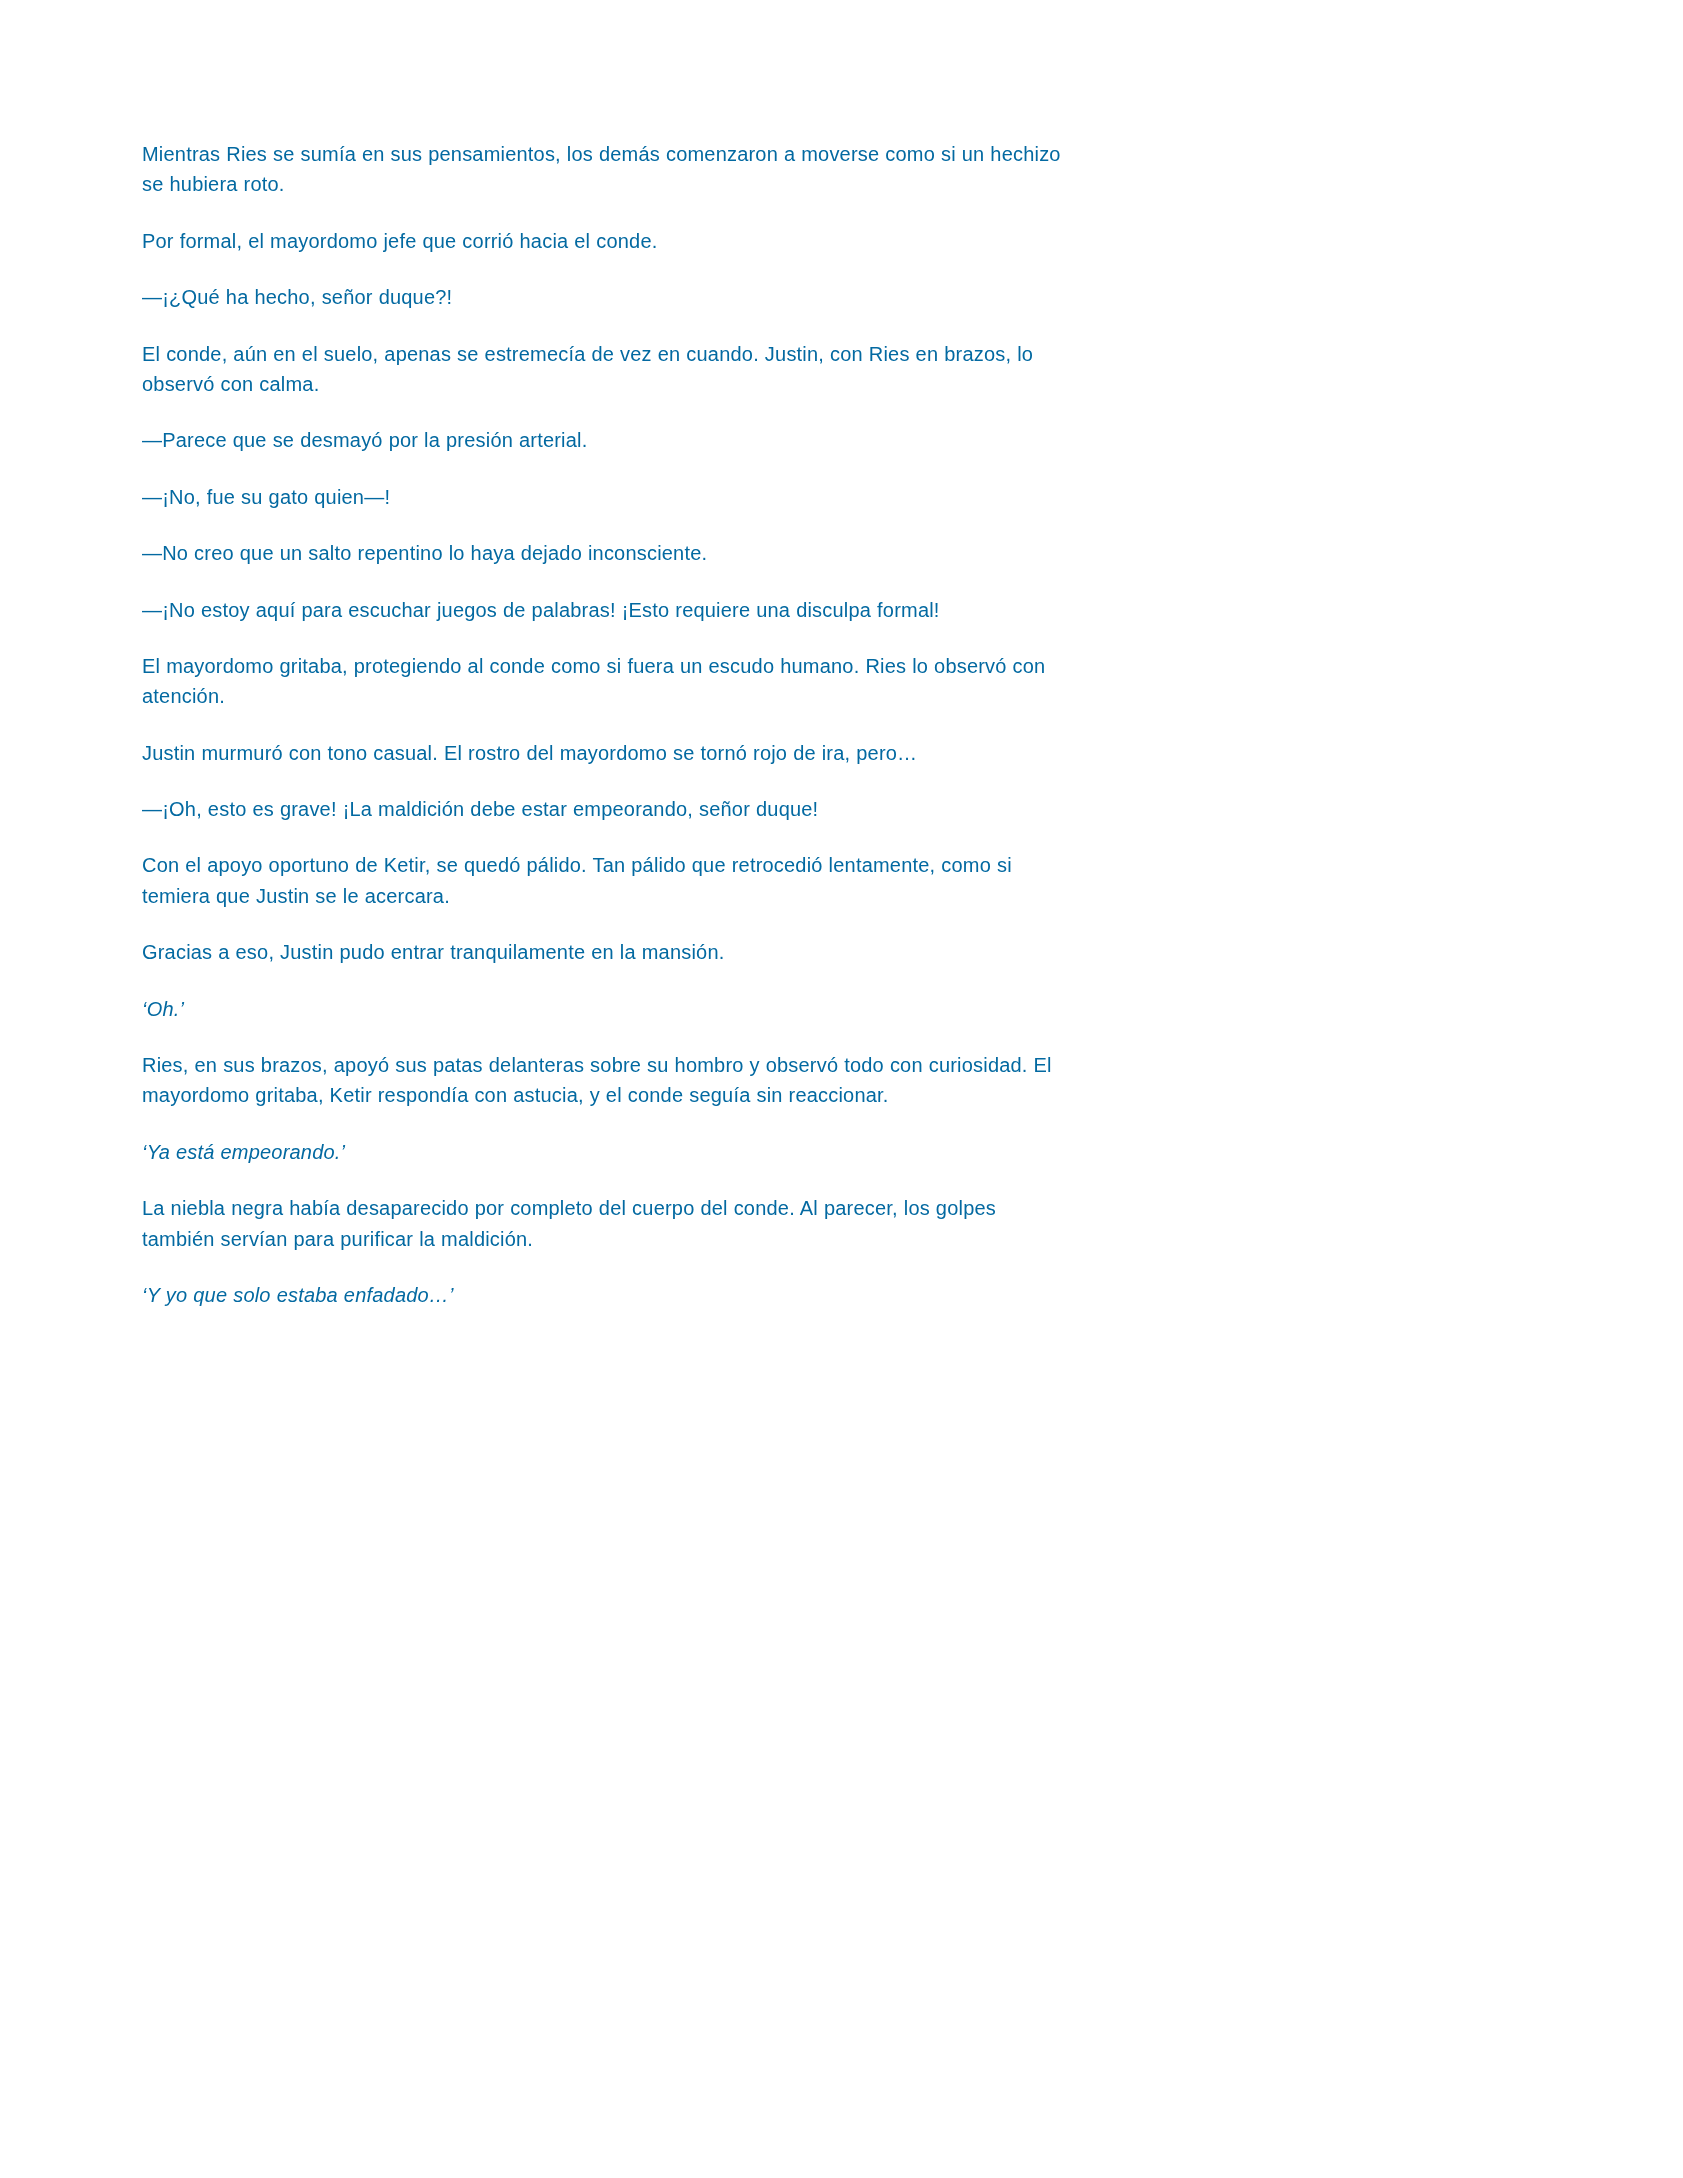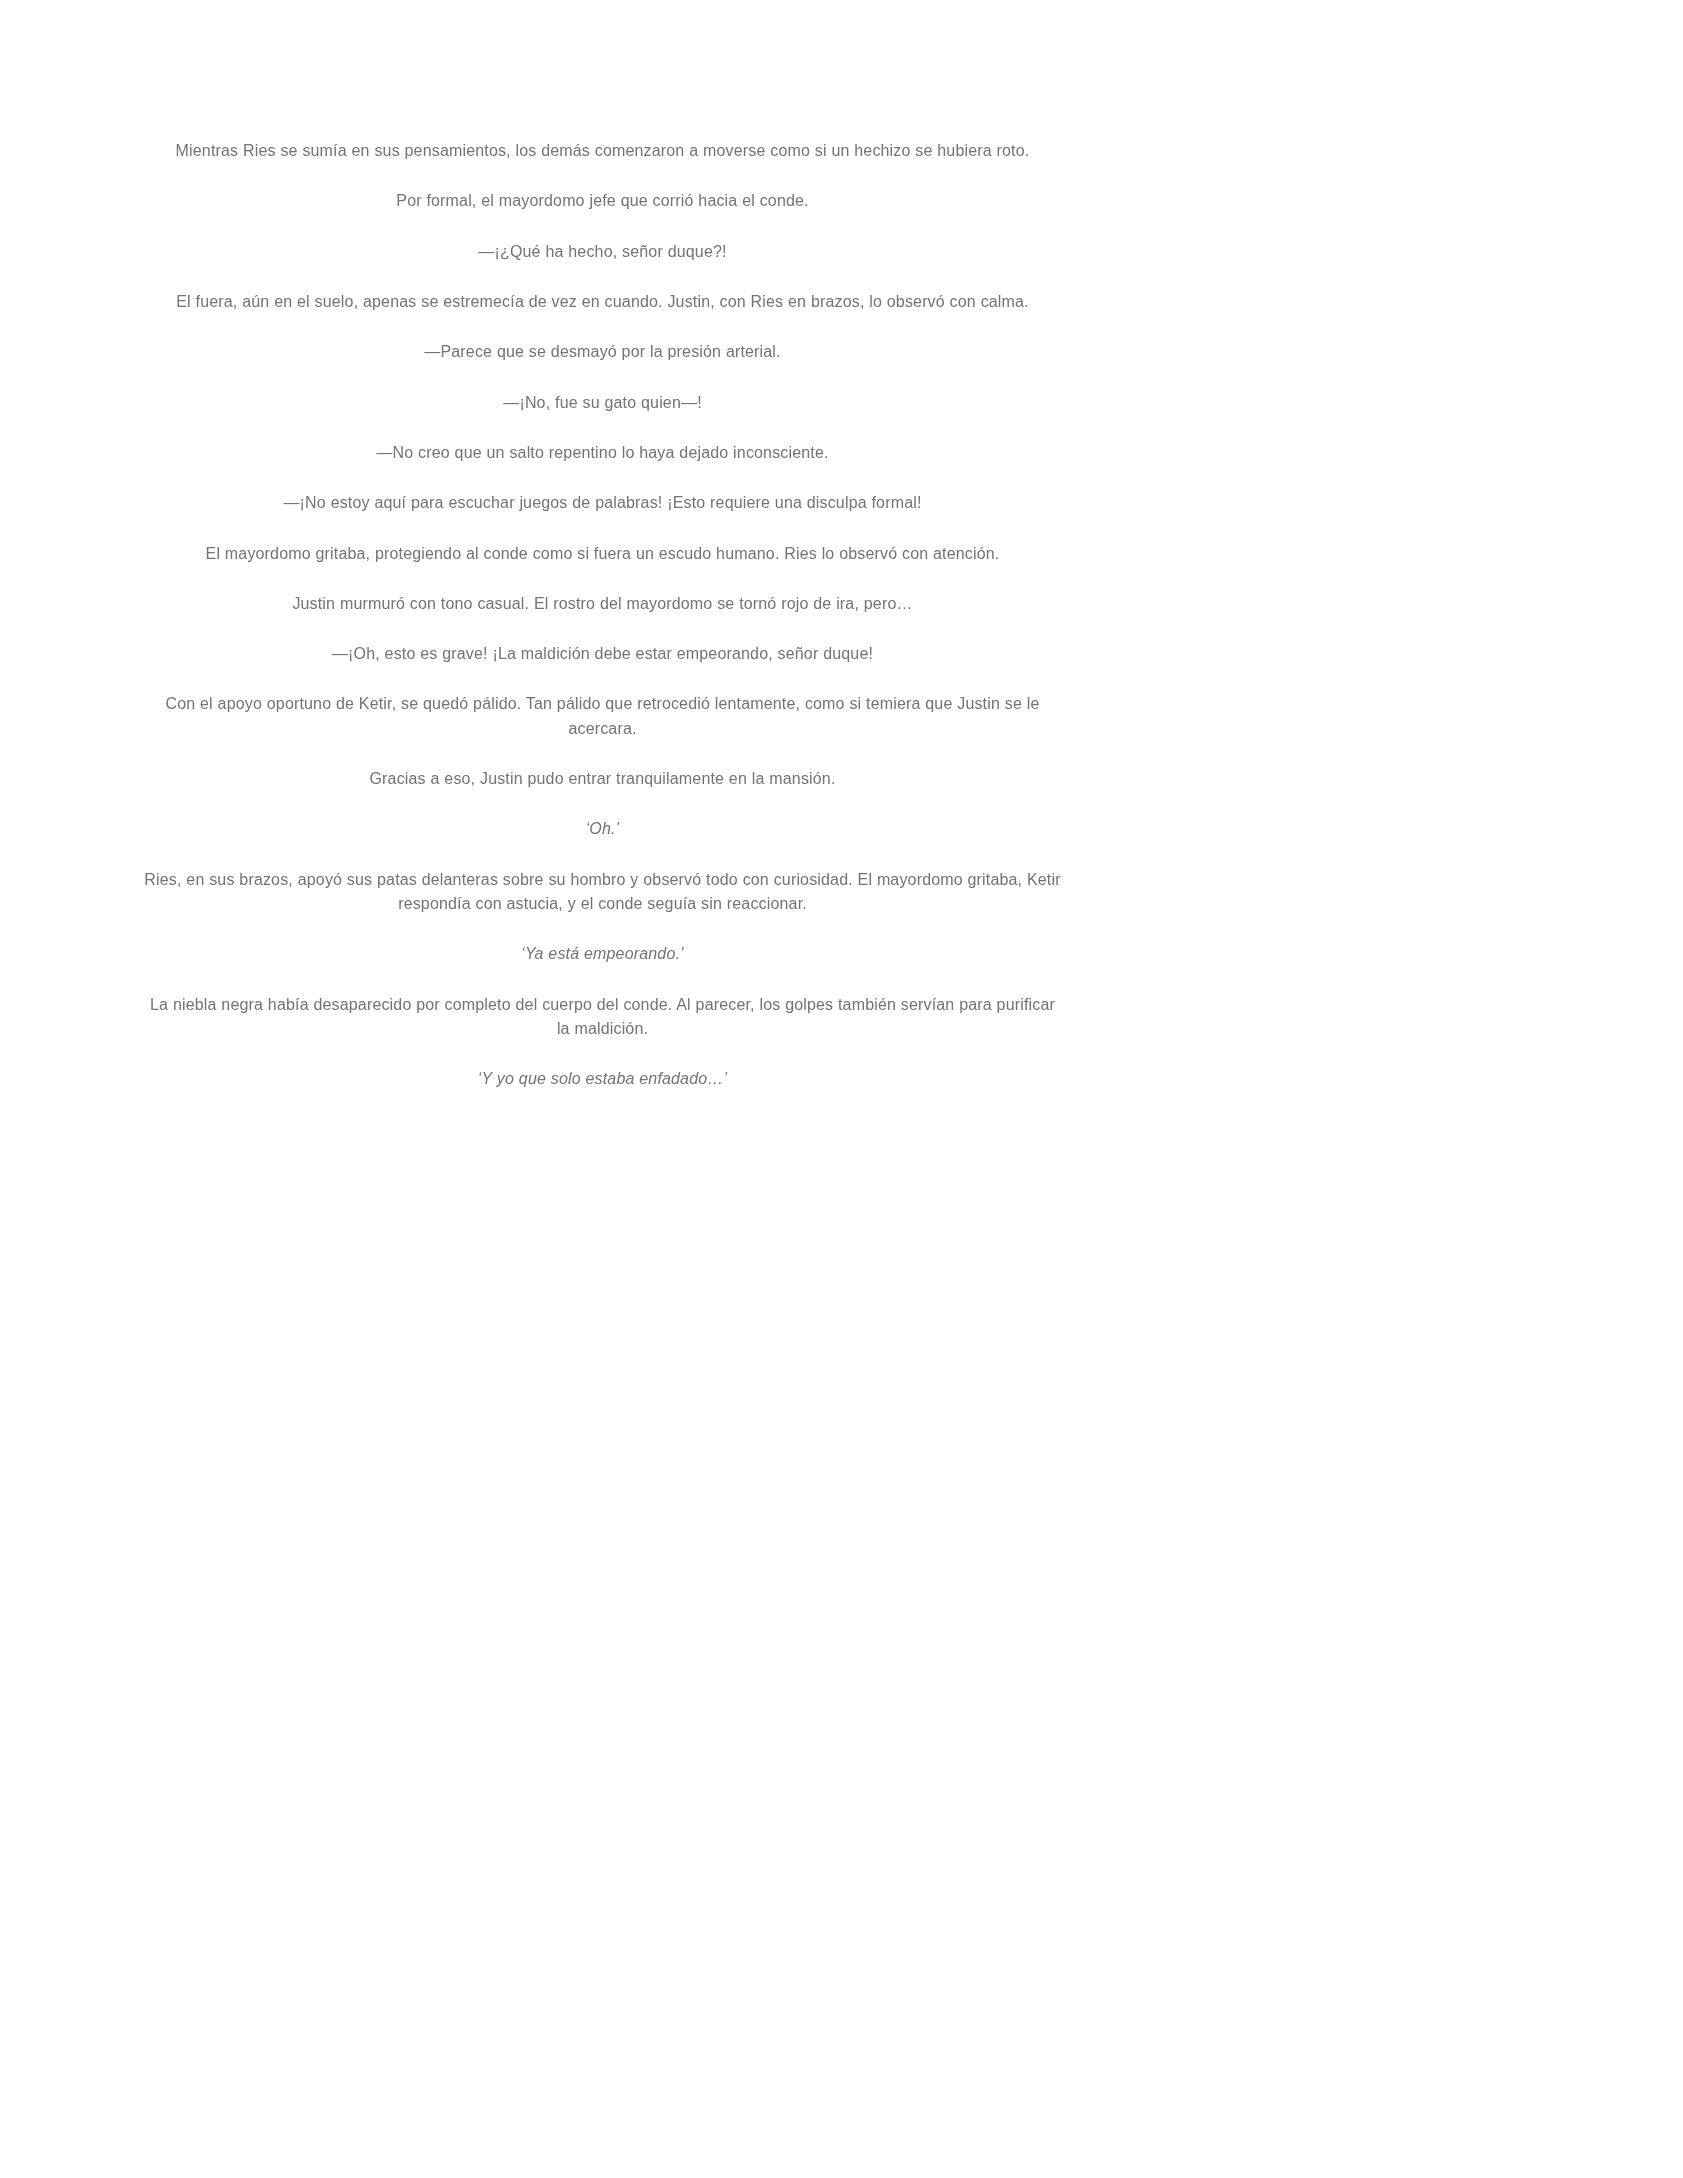--- a/index.html
+++ b/index.html
@@ -22,45 +22,45 @@
     overflow: hidden;
   }
   .doc-body {
     position: absolute;
     left: 142px;
     top: 139px;
     width: 921px;
   }
   .para {
     margin: 0 0 26px 0;
-    font-size: 16px;
+    font-size: 20px;
     line-height: 1.52;
-    text-align: center;
-    color: #737373;
+    text-align: left;
+    color: #0369a1;
     letter-spacing: 0.01em;
     word-spacing: 0.01em;
     white-space: pre-wrap;
   }
   .para.italic {
     font-style: italic;
   }
   .para:last-child {
     margin-bottom: 3px;
   }
 </style>
 </head>
 <body>
 
 <div class="page">
   <article class="doc-body">
 
     <p class="para">Mientras Ries se sumía en sus pensamientos, los demás comenzaron a moverse como si un hechizo se hubiera roto.</p>
     <p class="para">Por formal, el mayordomo jefe que corrió hacia el conde.</p>
     <p class="para">—¡¿Qué ha hecho, señor duque?!</p>
-    <p class="para">El fuera, aún en el suelo, apenas se estremecía de vez en cuando. Justin, con Ries en brazos, lo observó con calma.</p>
+    <p class="para">El conde, aún en el suelo, apenas se estremecía de vez en cuando. Justin, con Ries en brazos, lo observó con calma.</p>
     <p class="para">—Parece que se desmayó por la presión arterial.</p>
     <p class="para">—¡No, fue su gato quien—!</p>
     <p class="para">—No creo que un salto repentino lo haya dejado inconsciente.</p>
     <p class="para">—¡No estoy aquí para escuchar juegos de palabras! ¡Esto requiere una disculpa formal!</p>
     <p class="para">El mayordomo gritaba, protegiendo al conde como si fuera un escudo humano. Ries lo observó con atención.</p>
     <p class="para">Justin murmuró con tono casual. El rostro del mayordomo se tornó rojo de ira, pero…</p>
     <p class="para">—¡Oh, esto es grave! ¡La maldición debe estar empeorando, señor duque!</p>
     <p class="para">Con el apoyo oportuno de Ketir, se quedó pálido. Tan pálido que retrocedió lentamente, como si temiera que Justin se le acercara.</p>
     <p class="para">Gracias a eso, Justin pudo entrar tranquilamente en la mansión.</p>
     <p class="para italic">‘Oh.’</p>

